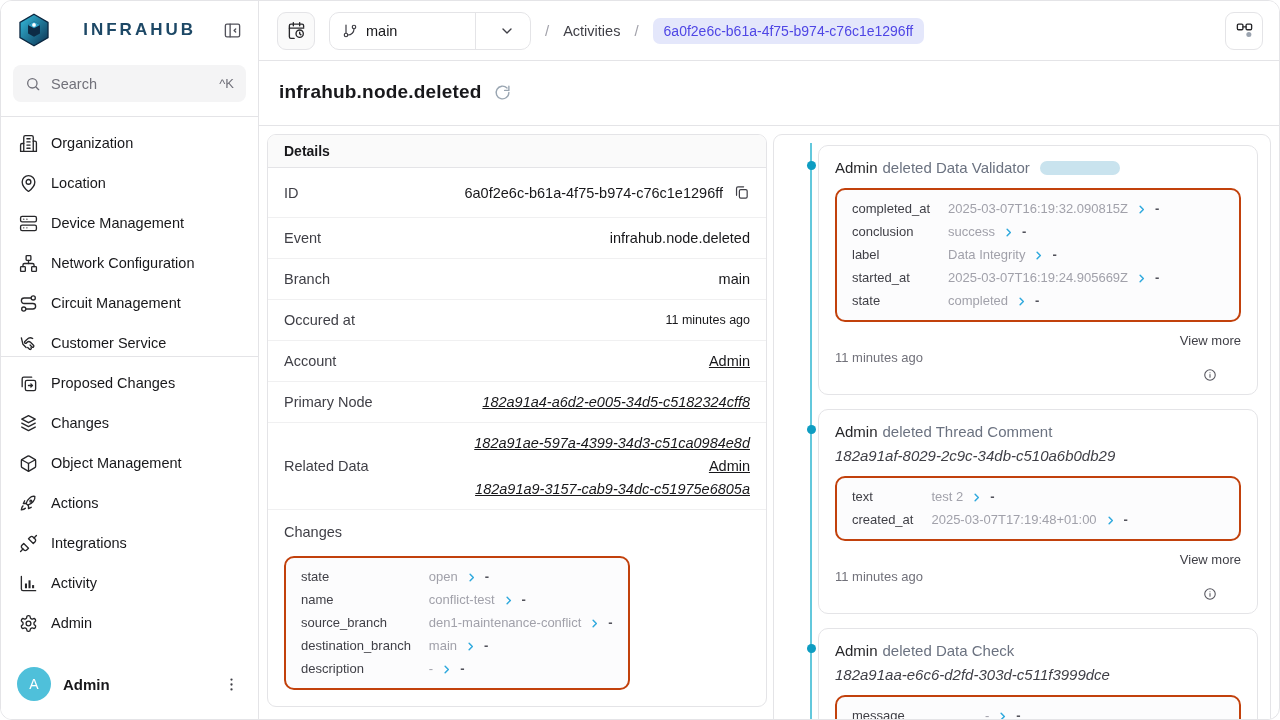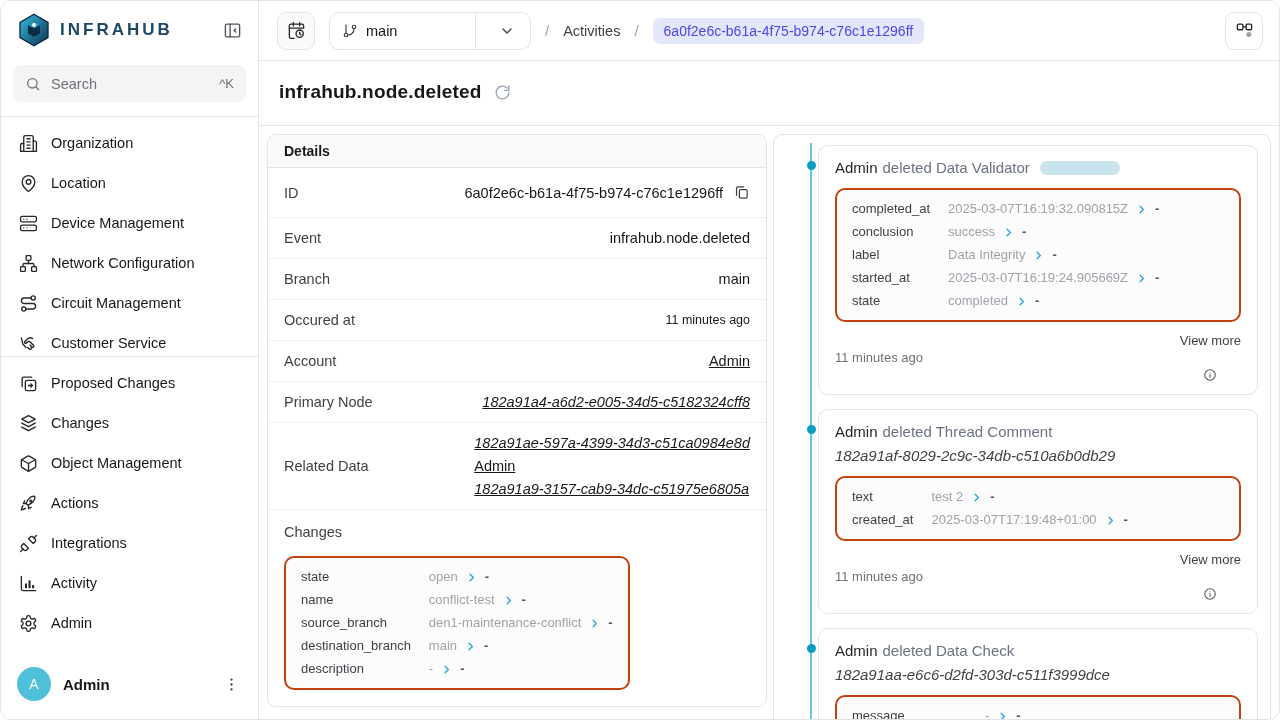--- a/index.html
+++ b/index.html
@@ -1,21 +1,21 @@
 <!DOCTYPE html>
 <html><head>
 <meta charset="utf-8">
 <style>
   * { margin:0; padding:0; box-sizing:border-box; }
   html,body { width:1280px; height:720px; background:#fff; font-family:"Liberation Sans", sans-serif; overflow:hidden; }
   .app { display:flex; width:1280px; height:720px; border:1px solid #e4e4e7; border-radius:12px; overflow:hidden; background:#fff; }
 
   
   .sb { width:258px; flex:0 0 258px; border-right:1px solid #e4e4e7; display:flex; flex-direction:column; background:#fff; }
-  .sb-top { display:flex; align-items:center; gap:9px; padding:12px 14px 10px 16px; }
+  .sb-top { display:flex; align-items:center; gap:25px; padding:12px 14px 10px 16px;text-align:right; }
   .logo svg { width:34px; height:34px; display:block; }
   .brand { font-size:17px; font-weight:700; letter-spacing:3px; color:#1d4866; flex:1; }
   .collapse { background:none; border:none; color:#52525b; cursor:pointer; display:flex; padding:2px; }
   .collapse svg { width:19px; height:19px; }
   .search { margin:8px 12px 14px 12px; height:37px; background:#f4f4f5; border-radius:8px; display:flex; align-items:center; gap:10px; padding:0 12px; color:#71717a; cursor:text; }
   .search svg { width:16px; height:16px; }
   .search .ph { flex:1; font-size:14.5px; }
   .search .kbd { font-size:13px; color:#71717a; }
   .sb-div { border-top:1px solid #e4e4e7; margin:0; }
   .grp { padding:6px 8px; }
@@ -60,21 +60,21 @@
   .drow:last-child { border-bottom:none; }
   .dl { font-size:14.5px; color:#3f3f46; flex:0 0 auto; }
   .dv { font-size:14.5px; color:#18181b; text-align:right; }
   .drow.idr { padding:16px; }
   .dv.idv { display:flex; align-items:center; gap:10px; }
   .copy { background:none; border:none; color:#3f3f46; cursor:pointer; display:flex; }
   .copy svg { width:17px; height:17px; }
   .dv.small { font-size:12.5px; }
   .acclink { color:#18181b; text-decoration:underline; cursor:pointer; }
   .nodelink { color:#18181b; text-decoration:underline; font-style:italic; cursor:pointer; }
-  .dv.col { display:flex; flex-direction:column; align-items:flex-start; gap:7px; font-size:14.5px; }
+  .dv.col { display:flex; flex-direction:column; align-items:flex-end; gap:7px; font-size:14.5px; }
   .drow.ch { align-items:flex-start; padding:14px 16px 16px 16px;flex-direction:column; }
 
   .pbox { display:grid; grid-template-columns:max-content 1fr; column-gap:18px; row-gap:7px; border:2px solid #c2410c; border-radius:10px; padding:11px 15px; background:#fcfcfd; }
   .prow { display:contents; }
   .pname { font-size:13px; color:#3f3f46; line-height:16px; }
   .pval { display:flex; align-items:center; gap:8px; font-size:13px; line-height:16px; }
   .pval .from { color:#a1a1aa; }
   .pval .to { color:#52525b; font-weight:700; }
   .chev { width:11px; height:11px; color:#2fa9dd; flex:0 0 11px; }
   .drow.ch .pbox { min-width:338px; }

